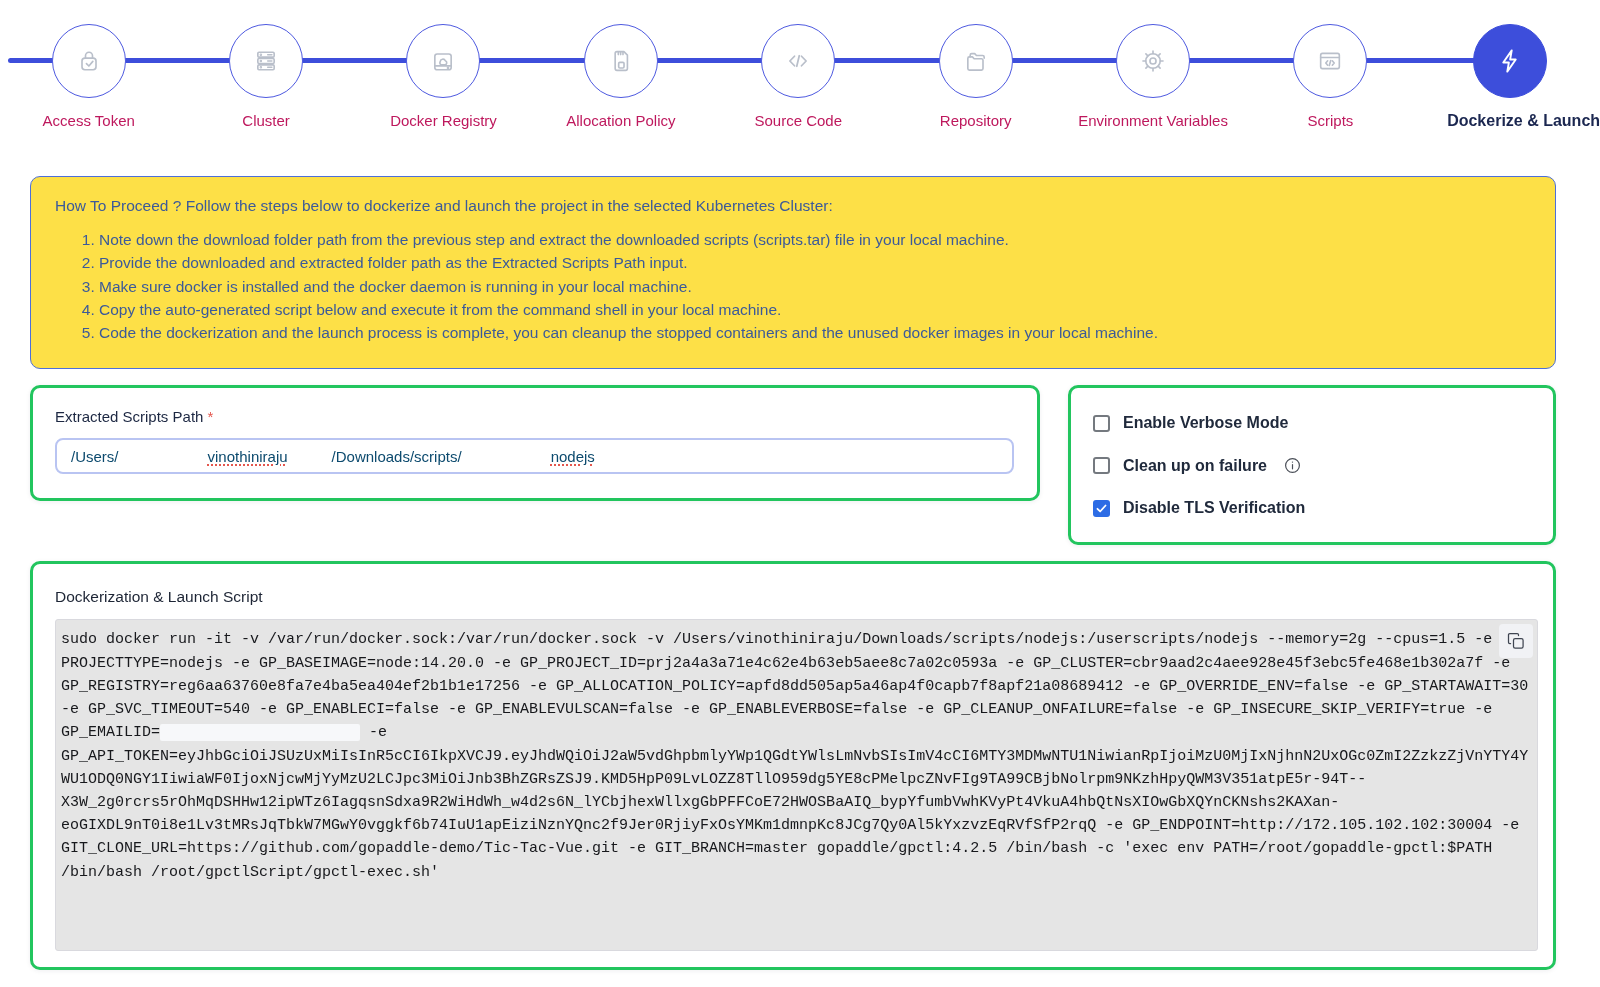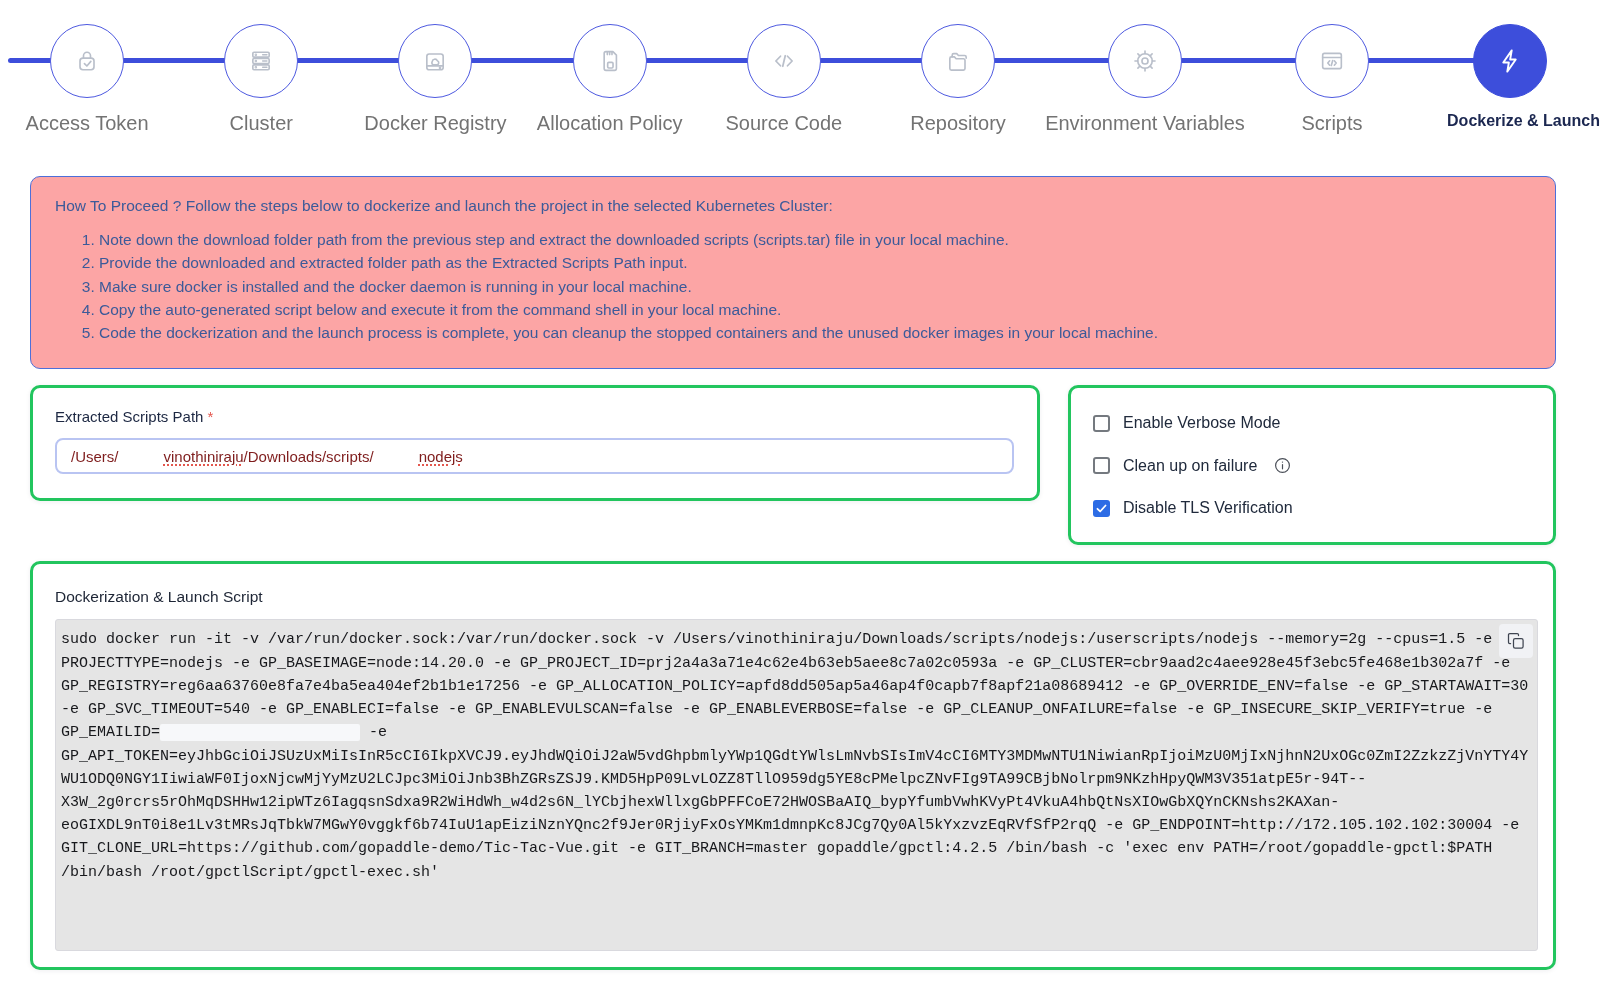--- a/index.html
+++ b/index.html
@@ -13,52 +13,52 @@
   .stepper { position:relative; height:139px; padding-top:24px; }
   .track { position:absolute; left:8px; right:108px; top:58px; height:5px; background:#3d4edb; border-radius:3px; }
   .steps { position:relative; display:flex; }
   .step { flex:1; display:flex; flex-direction:column; align-items:center; cursor:pointer; }
   .circle {
     width:74px; height:74px; border-radius:50%; background:#fff;
     border:1.5px solid #4d59e0; display:flex; align-items:center; justify-content:center;
     color:#b9bfca;
   }
   .step.active .circle { background:#3d4edb; border-color:#3d4edb; color:#ffffff; }
-  .step-label { margin-top:14px; font-size:20px; color:#737373; white-space:nowrap; }
+  .step-label { margin-top:14px; font-size:15px; color:#be185d; white-space:nowrap; }
   .step.active .step-label { color:#1b2750; font-weight:700; font-size:16px;padding-left:28px; }
 
   
   .howto {
-    margin:37px 44px 0 30px; background:#fca5a5; border:1.5px solid #4d6fd9;
+    margin:37px 44px 0 30px; background:#fde047; border:1.5px solid #4d6fd9;
     border-radius:10px; padding:20px 24px 24px 24px; color:#3c5a99;
   }
   .howto-title { font-size:15.5px; }
   .howto ol { margin:13px 0 0 0; padding-left:44px; font-size:15.5px; line-height:23.3px; }
 
   
   .row { display:flex; gap:28px; margin:16px 44px 0 30px; align-items:flex-start; }
   .card {
     background:#fff; border:3px solid #22c55e; border-radius:10px;
     box-shadow:0 1px 5px rgba(25,30,60,.07);
   }
   .path-card { width:1010px; padding:20px 23px 24px 22px; }
   .field-label { font-size:15px; color:#1c2742; }
   .req { color:#e4574e; }
   .fake-input {
     margin-top:13px; height:36px; border:2px solid #b9c4f2; border-radius:8px;
-    display:flex; align-items:center; padding:0 14px; font-size:15px; color:#7f1d1d;
-    background:#fff; cursor:text; white-space:pre;
+    display:flex; align-items:center; padding:0 14px; font-size:15px; color:#0c4a6e;
+    background:#fff; cursor:text; white-space:pre;gap:44px;
   }
   .missp {
     text-decoration:underline dotted #e4574e 2px;
     text-underline-offset:3px;
     padding-left:45px;
   }
 
-  .options-card { width:488px; padding:26px 22px 25px 22px; display:flex; flex-direction:column; gap:24px; }
+  .options-card { width:488px; padding:26px 22px 25px 22px; display:flex; flex-direction:column; gap:24px;font-weight:bold; }
   .opt-row { display:flex; align-items:center; gap:13px; font-size:16px; color:#202a3c; cursor:pointer; }
   .cb { width:17px; height:17px; border:2px solid #74797f; border-radius:3px; background:#fff; flex:0 0 auto; }
   .cb.checked { border:none; background:#2d6ce5; display:flex; align-items:center; justify-content:center; }
   .info-badge { display:flex; margin-left:3px; }
 
   
   .script-card { margin:16px 44px 0 30px; padding:24px 15px 16px 22px; }
   .script-label { font-size:15.5px; color:#1d2535; }
   .code-box {
     position:relative; margin-top:13px; border:1px solid #d9d9de; border-radius:3px;

